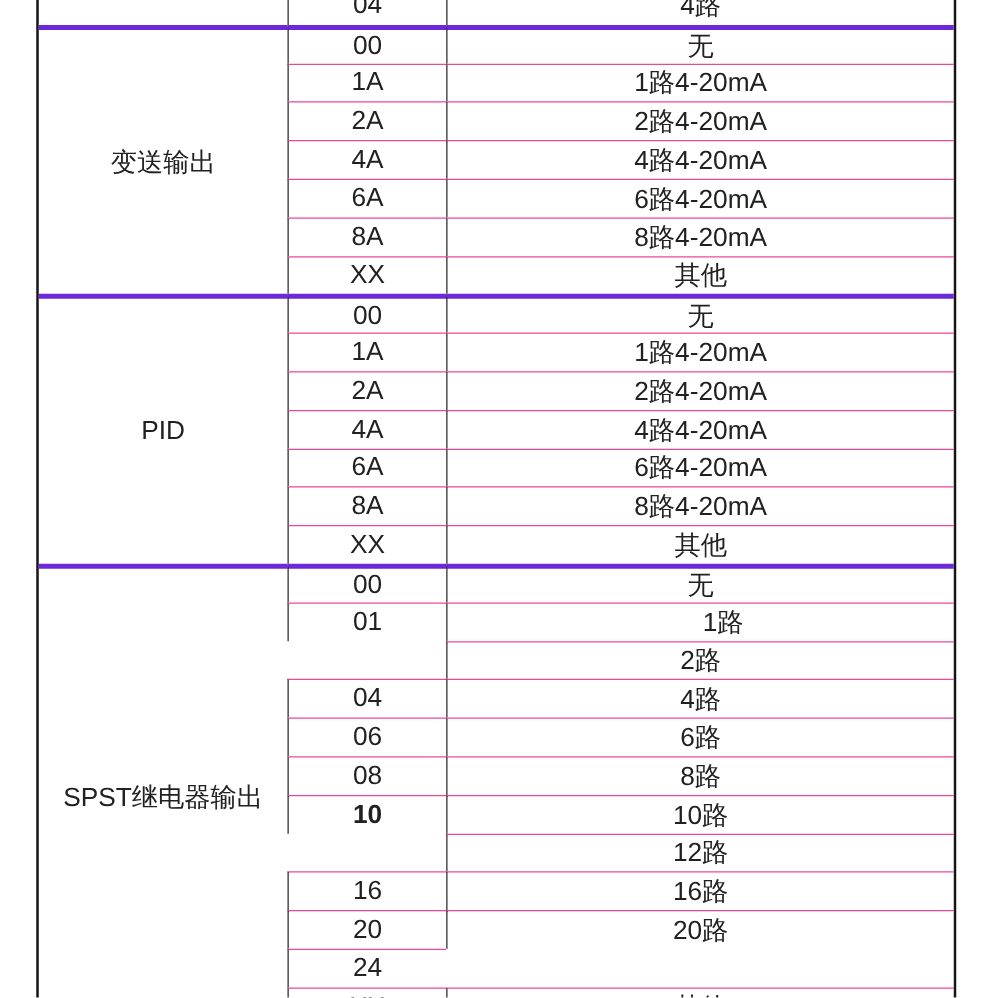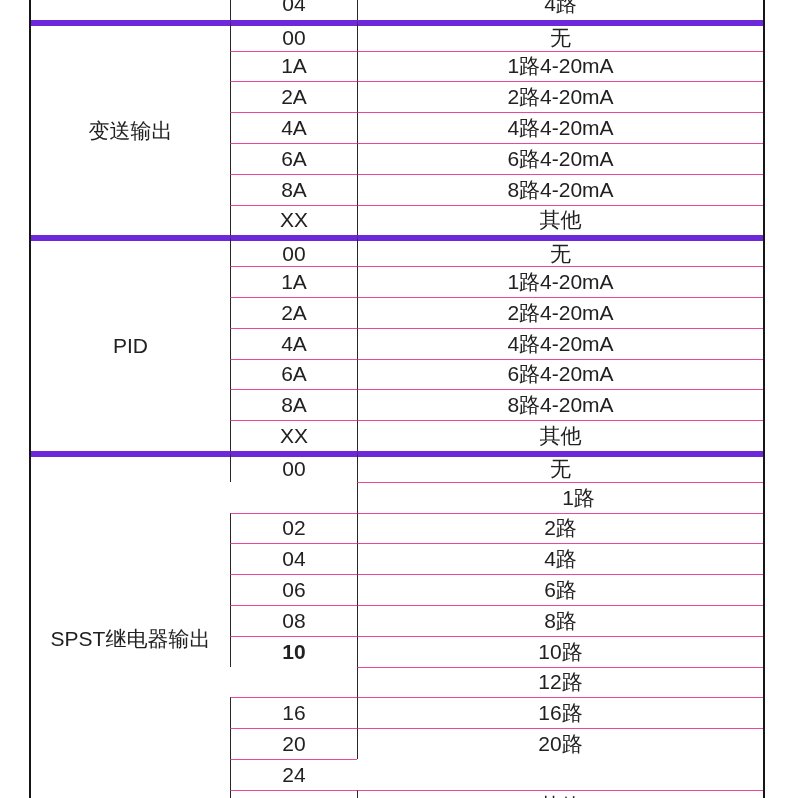--- a/index.html
+++ b/index.html
@@ -26,21 +26,21 @@
     display: flex;
     align-items: center;
     justify-content: center;
     border-top: 1px solid #ec4899;
     font-size: 21px;
     color: #212121;
     white-space: nowrap;
     overflow: hidden;
   }
   .col2, .col3 { border-left: 1px solid #282828; }
-  .sec-top { border-top: 6px solid #6d28d9; }
+  .sec-top { border-top: 4px solid #6d28d9; }
   .no-top { border-top: none; }
 </style>
 </head>
 <body>
 
 <div class="table-grid" id="grid">
     <div class="cell col1 no-top" style="grid-area: 1 / 1;"></div>
     <div class="cell col2 no-top" style="grid-area: 1 / 2;">04</div>
     <div class="cell col3 no-top" style="grid-area: 1 / 3;">4路</div>
     <div class="cell col1 sec-top" style="grid-area: 2 / 1 / span 7;">变送输出</div>
@@ -69,22 +69,22 @@
     <div class="cell col3" style="grid-area: 12 / 3;">4路4-20mA</div>
     <div class="cell col2" style="grid-area: 13 / 2;">6A</div>
     <div class="cell col3" style="grid-area: 13 / 3;">6路4-20mA</div>
     <div class="cell col2" style="grid-area: 14 / 2;">8A</div>
     <div class="cell col3" style="grid-area: 14 / 3;">8路4-20mA</div>
     <div class="cell col2" style="grid-area: 15 / 2;">XX</div>
     <div class="cell col3" style="grid-area: 15 / 3;">其他</div>
     <div class="cell col1 sec-top" style="grid-area: 16 / 1 / span 12;">SPST继电器输出</div>
     <div class="cell col2 sec-top" style="grid-area: 16 / 2;">00</div>
     <div class="cell col3 sec-top" style="grid-area: 16 / 3;">无</div>
+    <div class="cell col2" style="grid-area: 17 / 2;">01</div>
     <div class="cell col3" style="grid-area: 17 / 3; padding-left: 36px;">1路</div>
-    <div class="cell col2" style="grid-area: 18 / 2;">02</div>
     <div class="cell col3" style="grid-area: 18 / 3;">2路</div>
     <div class="cell col2" style="grid-area: 19 / 2;">04</div>
     <div class="cell col3" style="grid-area: 19 / 3;">4路</div>
     <div class="cell col2" style="grid-area: 20 / 2;">06</div>
     <div class="cell col3" style="grid-area: 20 / 3;">6路</div>
     <div class="cell col2" style="grid-area: 21 / 2;">08</div>
     <div class="cell col3" style="grid-area: 21 / 3;">8路</div>
     <div class="cell col2" style="grid-area: 22 / 2; font-weight: bold;">10</div>
     <div class="cell col3" style="grid-area: 22 / 3;">10路</div>
     <div class="cell col3" style="grid-area: 23 / 3;">12路</div>

